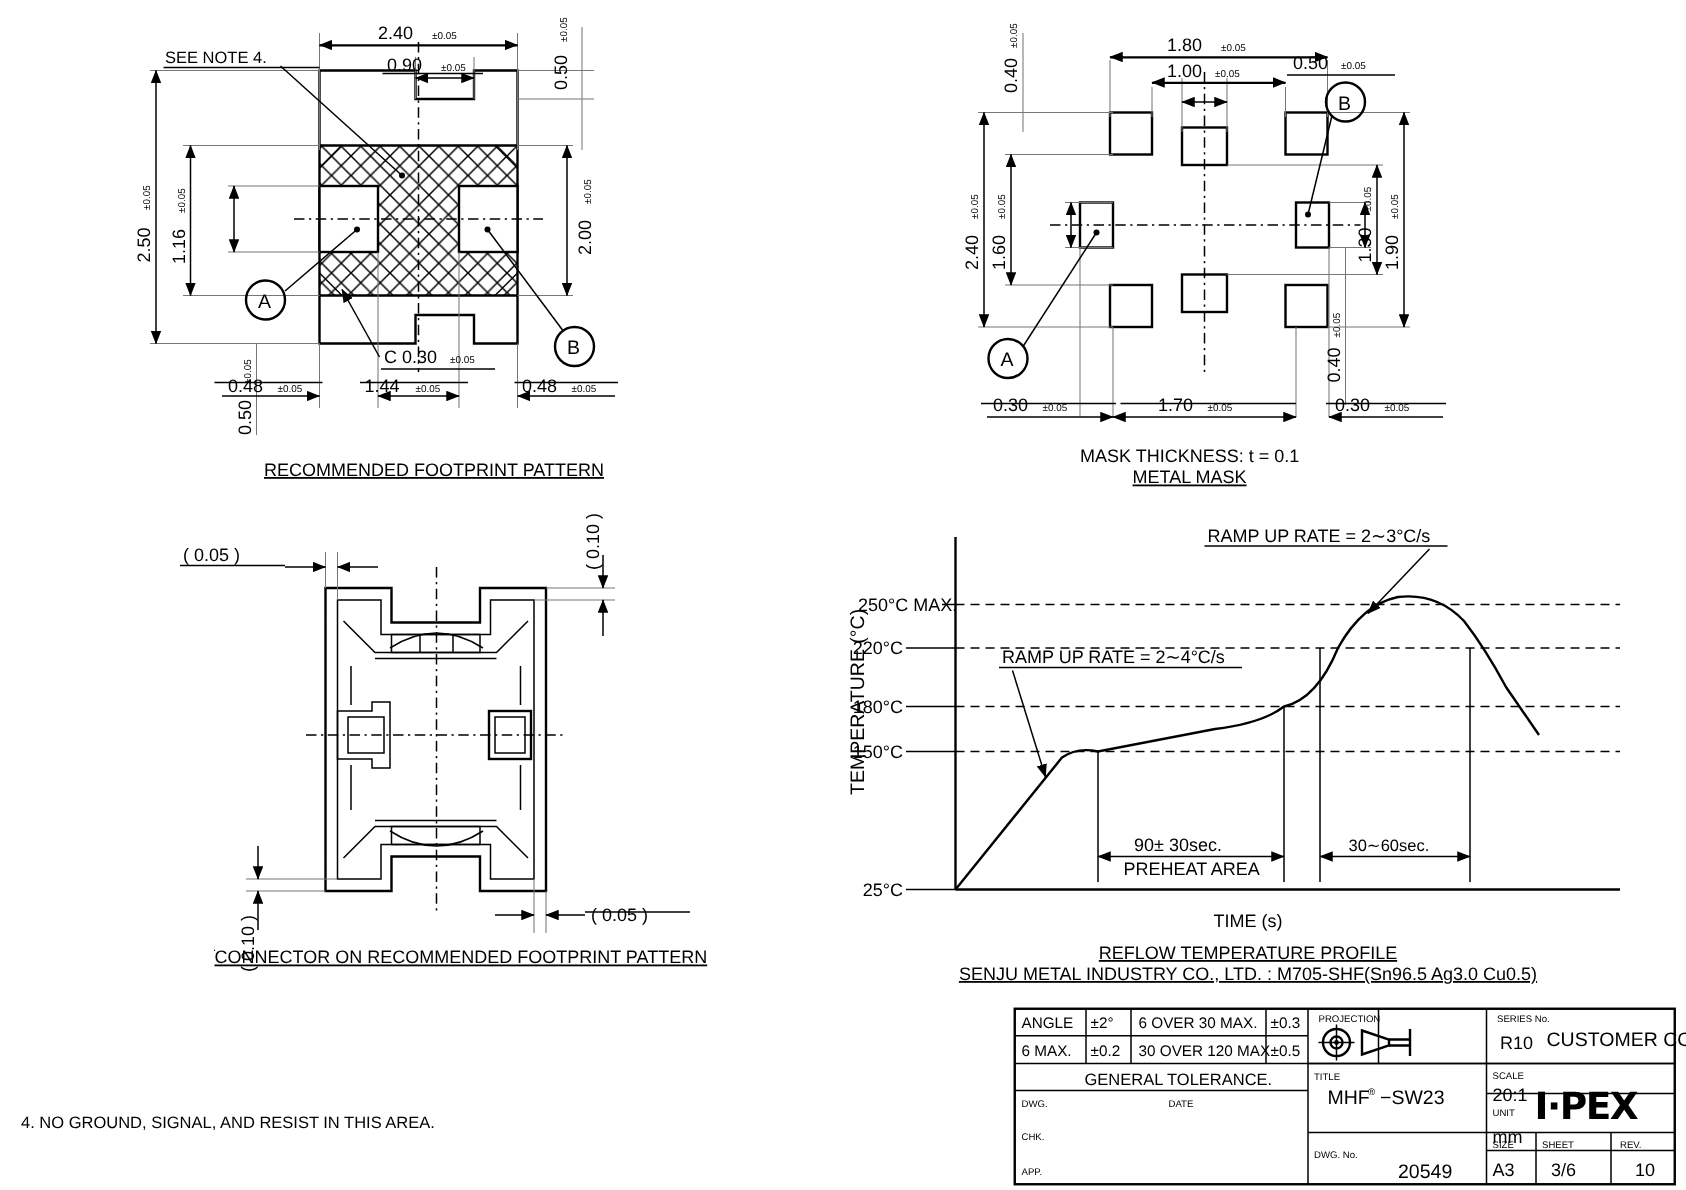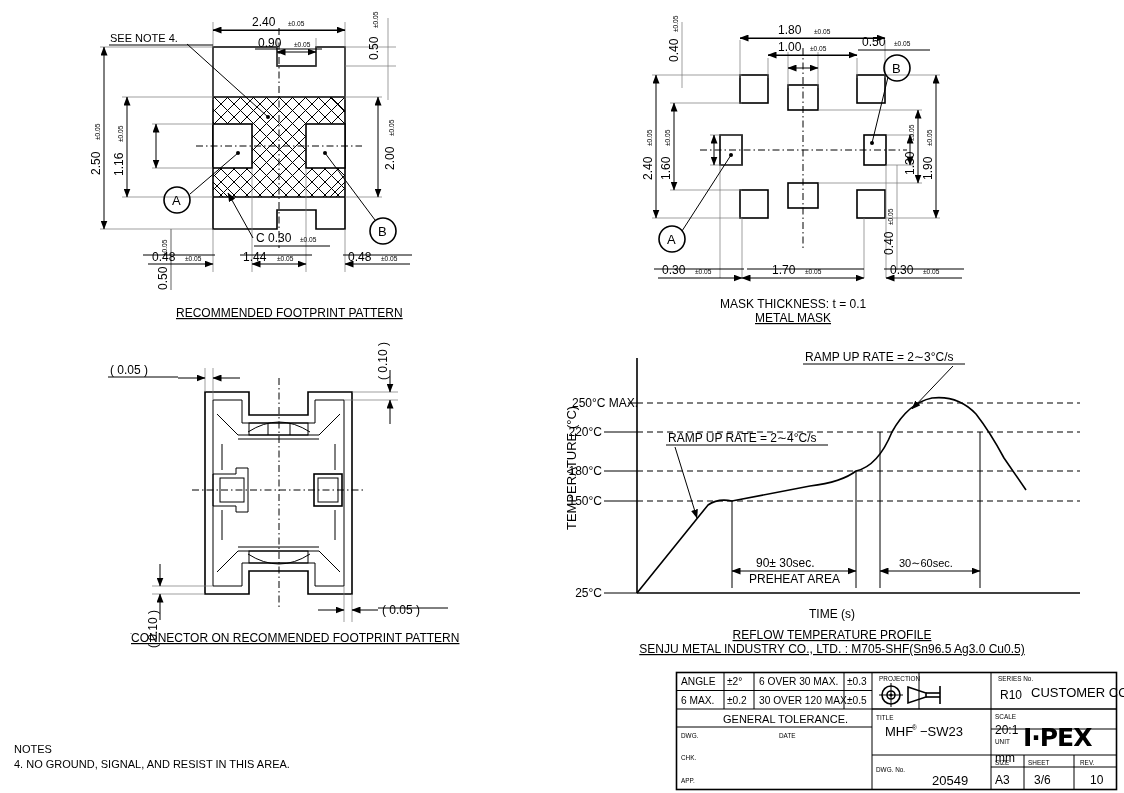--- a/index.html
+++ b/index.html
@@ -257,21 +257,21 @@
   <circle class="lnh" cx="305" cy="68" r="13"></circle>
   <text class="t13" x="300" y="73">B</text>
   <line class="ln" x1="296" y1="77" x2="280" y2="143"></line>
   <circle cx="280" cy="143" r="2" fill="#000"></circle>
 
   <text class="t12" x="128" y="308">MASK THICKNESS: t = 0.1</text>
   <text class="t12 ul" x="163" y="322">METAL MASK</text>
 </svg>
 </div>
 
-<div class="abs" style="left:0;top:340px;width:560px;height:320px;">
+<div class="abs" style="left:12px;top:340px;width:560px;height:320px;">
 <svg width="560" height="320" viewBox="0 0 560 320">
 
   <path class="lnh" d="M205 52 L249 52 L249 75 L308 75 L308 52 L352 52
                         L352 254 L308 254 L308 231 L249 231 L249 254 L205 254 Z"></path>
 
   <path class="ln" d="M213 60 L242 60 L242 83 L315 83 L315 60 L344 60
                        L344 246 L315 246 L315 223 L242 223 L242 246 L213 246 Z"></path>
 
   <path class="ln" d="M217 74 L238 95 L319 95 L340 74"></path>
   <path class="ln" d="M217 232 L238 211 L319 211 L340 232"></path>
@@ -381,21 +381,20 @@
   <line class="ln" x1="393" y1="26" x2="352" y2="69" marker-end="url(#ar)"></line>
 
   <text class="t12" x="272" y="278" text-anchor="middle">TIME (s)</text>
 
   <text class="t12 ul" x="272" y="299" text-anchor="middle">REFLOW TEMPERATURE PROFILE</text>
   <text class="t12 ul" x="272" y="313" text-anchor="middle">SENJU METAL INDUSTRY CO., LTD. : M705-SHF(Sn96.5 Ag3.0 Cu0.5)</text>
 </svg>
 </div>
 
 <div class="abs" style="left:14px;top:742px;">
-  <div class="t11" style="font-size:11px;line-height:15px;">NOTES</div>
   <div class="t11" style="font-size:11px;line-height:15px;">4. NO GROUND, SIGNAL, AND RESIST IN THIS AREA.</div>
 </div>
 
 <div class="abs" style="left:676px;top:672px;width:441px;height:118px;text-decoration:underline;">
 <svg width="441" height="118" viewBox="0 0 441 118">
 
   <rect x="0.5" y="0.5" width="440" height="117" class="lnh" fill="#fff"></rect>
 
   <line class="ln" x1="48" y1="0" x2="48" y2="37"></line>
   <line class="ln" x1="78" y1="0" x2="78" y2="37"></line>

